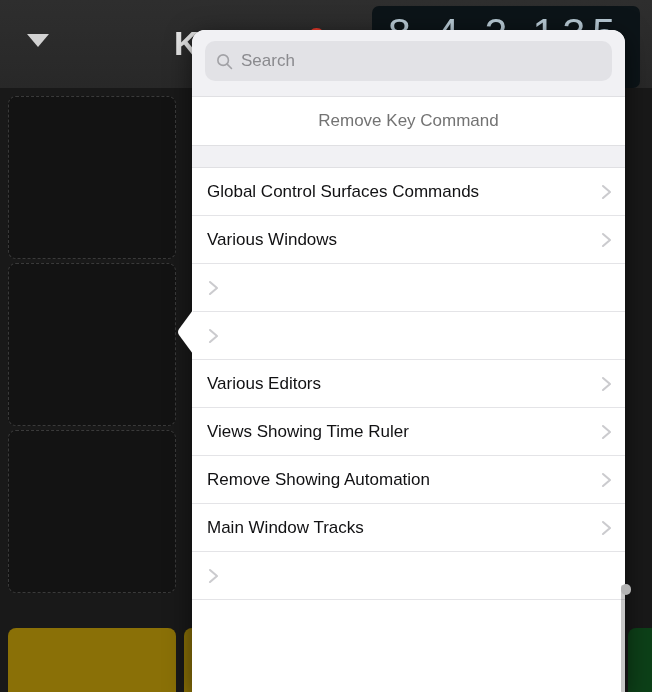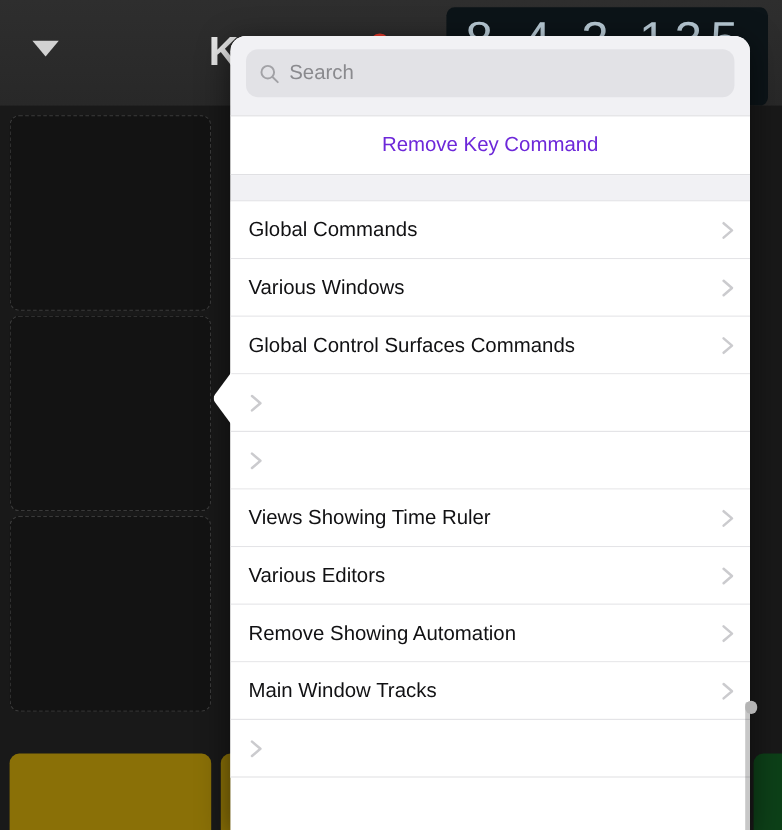--- a/index.html
+++ b/index.html
@@ -152,21 +152,21 @@
     height: 50px;
     background: #ffffff;
     display: flex;
     align-items: center;
     justify-content: center;
     border-top: 1px solid #e0e0e3;
     border-bottom: 1px solid #e0e0e3;
   }
   #remove-key-command-label {
     font-size: 17px;
-    color: #6d28d9;
+    color: #737373;
   }
 
   #section-gap {
     height: 22px;
     background: #f1f1f4;
     border-bottom: 1px solid #e0e0e3;
   }
 
   #command-list {
     background: #ffffff;
@@ -265,56 +265,50 @@
   </div>
 
   <div id="remove-key-command-row">
     <span id="remove-key-command-label">Remove Key Command</span>
   </div>
 
   <div id="section-gap"></div>
 
   <div id="command-list">
 
-  <div class="command-row">
-        <span class="command-label">Global Commands</span>
+      <div class="command-row">
+        <span class="command-label">Global Control Surfaces Commands</span>
         <svg class="chevron-icon" viewBox="0 0 13 20">
           <polyline points="3,4 10,10 3,16" fill="none" stroke="#c2c2c6" stroke-width="2.1" stroke-linecap="round" stroke-linejoin="round"></polyline>
         </svg>
       </div>
       <div class="command-row">
         <span class="command-label">Various Windows</span>
         <svg class="chevron-icon" viewBox="0 0 13 20">
           <polyline points="3,4 10,10 3,16" fill="none" stroke="#c2c2c6" stroke-width="2.1" stroke-linecap="round" stroke-linejoin="round"></polyline>
         </svg>
       </div>
       <div class="command-row">
-        <span class="command-label">Global Control Surfaces Commands</span>
-        <svg class="chevron-icon" viewBox="0 0 13 20">
-          <polyline points="3,4 10,10 3,16" fill="none" stroke="#c2c2c6" stroke-width="2.1" stroke-linecap="round" stroke-linejoin="round"></polyline>
-        </svg>
-      </div>
-      <div class="command-row">
-        <svg class="chevron-icon" viewBox="0 0 13 20">
-          <polyline points="3,4 10,10 3,16" fill="none" stroke="#c2c2c6" stroke-width="2.1" stroke-linecap="round" stroke-linejoin="round"></polyline>
-        </svg>
-      </div>
-      <div class="command-row">
+        <svg class="chevron-icon" viewBox="0 0 13 20">
+          <polyline points="3,4 10,10 3,16" fill="none" stroke="#c2c2c6" stroke-width="2.1" stroke-linecap="round" stroke-linejoin="round"></polyline>
+        </svg>
+      </div>
+      <div class="command-row">
+        <svg class="chevron-icon" viewBox="0 0 13 20">
+          <polyline points="3,4 10,10 3,16" fill="none" stroke="#c2c2c6" stroke-width="2.1" stroke-linecap="round" stroke-linejoin="round"></polyline>
+        </svg>
+      </div>
+      <div class="command-row">
+        <span class="command-label">Various Editors</span>
         <svg class="chevron-icon" viewBox="0 0 13 20">
           <polyline points="3,4 10,10 3,16" fill="none" stroke="#c2c2c6" stroke-width="2.1" stroke-linecap="round" stroke-linejoin="round"></polyline>
         </svg>
       </div>
       <div class="command-row">
         <span class="command-label">Views Showing Time Ruler</span>
-        <svg class="chevron-icon" viewBox="0 0 13 20">
-          <polyline points="3,4 10,10 3,16" fill="none" stroke="#c2c2c6" stroke-width="2.1" stroke-linecap="round" stroke-linejoin="round"></polyline>
-        </svg>
-      </div>
-      <div class="command-row">
-        <span class="command-label">Various Editors</span>
         <svg class="chevron-icon" viewBox="0 0 13 20">
           <polyline points="3,4 10,10 3,16" fill="none" stroke="#c2c2c6" stroke-width="2.1" stroke-linecap="round" stroke-linejoin="round"></polyline>
         </svg>
       </div>
       <div class="command-row">
         <span class="command-label">Remove Showing Automation</span>
         <svg class="chevron-icon" viewBox="0 0 13 20">
           <polyline points="3,4 10,10 3,16" fill="none" stroke="#c2c2c6" stroke-width="2.1" stroke-linecap="round" stroke-linejoin="round"></polyline>
         </svg>
       </div>

